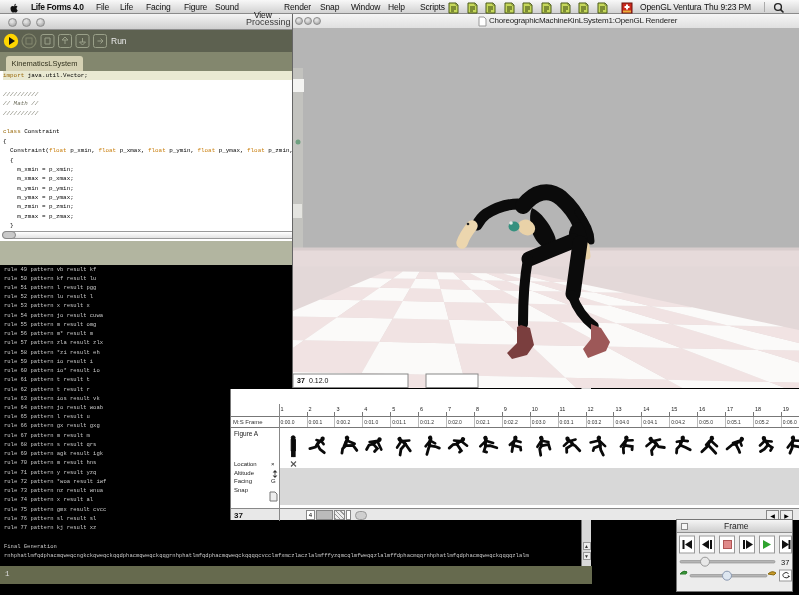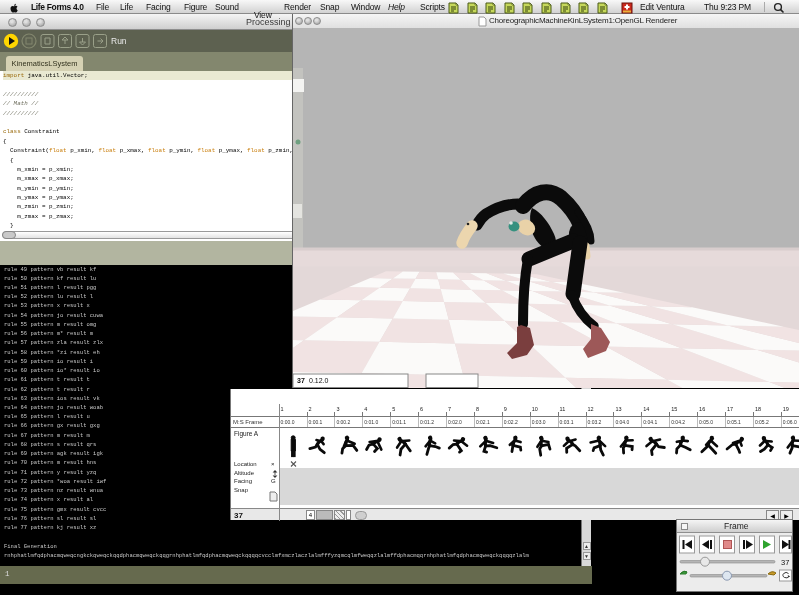--- a/index.html
+++ b/index.html
@@ -534,21 +534,21 @@
   <span style="position:absolute;left:31px;top:2px;font-weight:bold;letter-spacing:-0.35px;">Life Forms 4.0</span>
       <span style="position:absolute;left:96px;top:2px;">File</span>
       <span style="position:absolute;left:120px;top:2px;">Life</span>
       <span style="position:absolute;left:146px;top:2px;">Facing</span>
       <span style="position:absolute;left:184px;top:2px;">Figure</span>
       <span style="position:absolute;left:215px;top:2px;">Sound</span>
       <span style="position:absolute;left:254px;top:10px;">View</span>
       <span style="position:absolute;left:284px;top:2px;">Render</span>
       <span style="position:absolute;left:320px;top:2px;">Snap</span>
       <span style="position:absolute;left:351px;top:2px;">Window</span>
-      <span style="position:absolute;left:388px;top:2px;font-style:italic;">Help</span>
+      <span style="position:absolute;left:388px;top:2px;">Help</span>
       <span style="position:absolute;left:420px;top:2px;">Scripts</span>
   <svg style="position:absolute;left:448px;top:1.5px" width="11" height="12" viewBox="0 0 11 12">
 <path d="M1 1 h7 l2 2 v8 h-9 z" fill="#c6d85a" stroke="#4a5a18" stroke-width="1"></path>
 <path d="M8 1 l2 2 h-2 z" fill="#eef5c0" stroke="#4a5a18" stroke-width="0.7"></path>
 <path d="M3 5 h5 M3 7 h5 M3 9 h3" stroke="#35420f" stroke-width="1"></path>
       </svg>
       <svg style="position:absolute;left:467px;top:1.5px" width="11" height="12" viewBox="0 0 11 12">
 <path d="M1 1 h7 l2 2 v8 h-9 z" fill="#c6d85a" stroke="#4a5a18" stroke-width="1"></path>
 <path d="M8 1 l2 2 h-2 z" fill="#eef5c0" stroke="#4a5a18" stroke-width="0.7"></path>
 <path d="M3 5 h5 M3 7 h5 M3 9 h3" stroke="#35420f" stroke-width="1"></path>
@@ -586,21 +586,21 @@
       <svg style="position:absolute;left:597px;top:1.5px" width="11" height="12" viewBox="0 0 11 12">
 <path d="M1 1 h7 l2 2 v8 h-9 z" fill="#c6d85a" stroke="#4a5a18" stroke-width="1"></path>
 <path d="M8 1 l2 2 h-2 z" fill="#eef5c0" stroke="#4a5a18" stroke-width="0.7"></path>
 <path d="M3 5 h5 M3 7 h5 M3 9 h3" stroke="#35420f" stroke-width="1"></path>
       </svg>
       <svg style="position:absolute;left:621px;top:1.5px" width="12" height="12" viewBox="0 0 12 12">
 <rect x="1" y="1" width="10" height="10" fill="#cc2a1e" stroke="#6d120c"></rect>
 <rect x="2" y="8.5" width="8" height="2" fill="#e8b23c"></rect>
 <path d="M6 2.5 v5 M3.5 5 h5" stroke="#fff" stroke-width="2"></path>
       </svg>
-  <span style="position:absolute;left:640px;top:2px;">Edit Ventura</span>
+  <span style="position:absolute;left:640px;top:2px;">OpenGL Ventura</span>
   <span style="position:absolute;left:704px;top:2px;">Thu 9:23 PM</span>
   <div style="position:absolute;left:764px;top:2px;width:1px;height:10px;background:#aaa"></div>
   <svg style="position:absolute;left:773px;top:1.5px" width="12" height="12">
         <circle cx="5" cy="5" r="3.4" fill="none" stroke="#222" stroke-width="1.4"></circle>
         <line x1="7.6" y1="7.6" x2="10.5" y2="10.5" stroke="#222" stroke-width="1.6"></line>
       </svg>
 </div>
 
 </div>
 </body></html>

